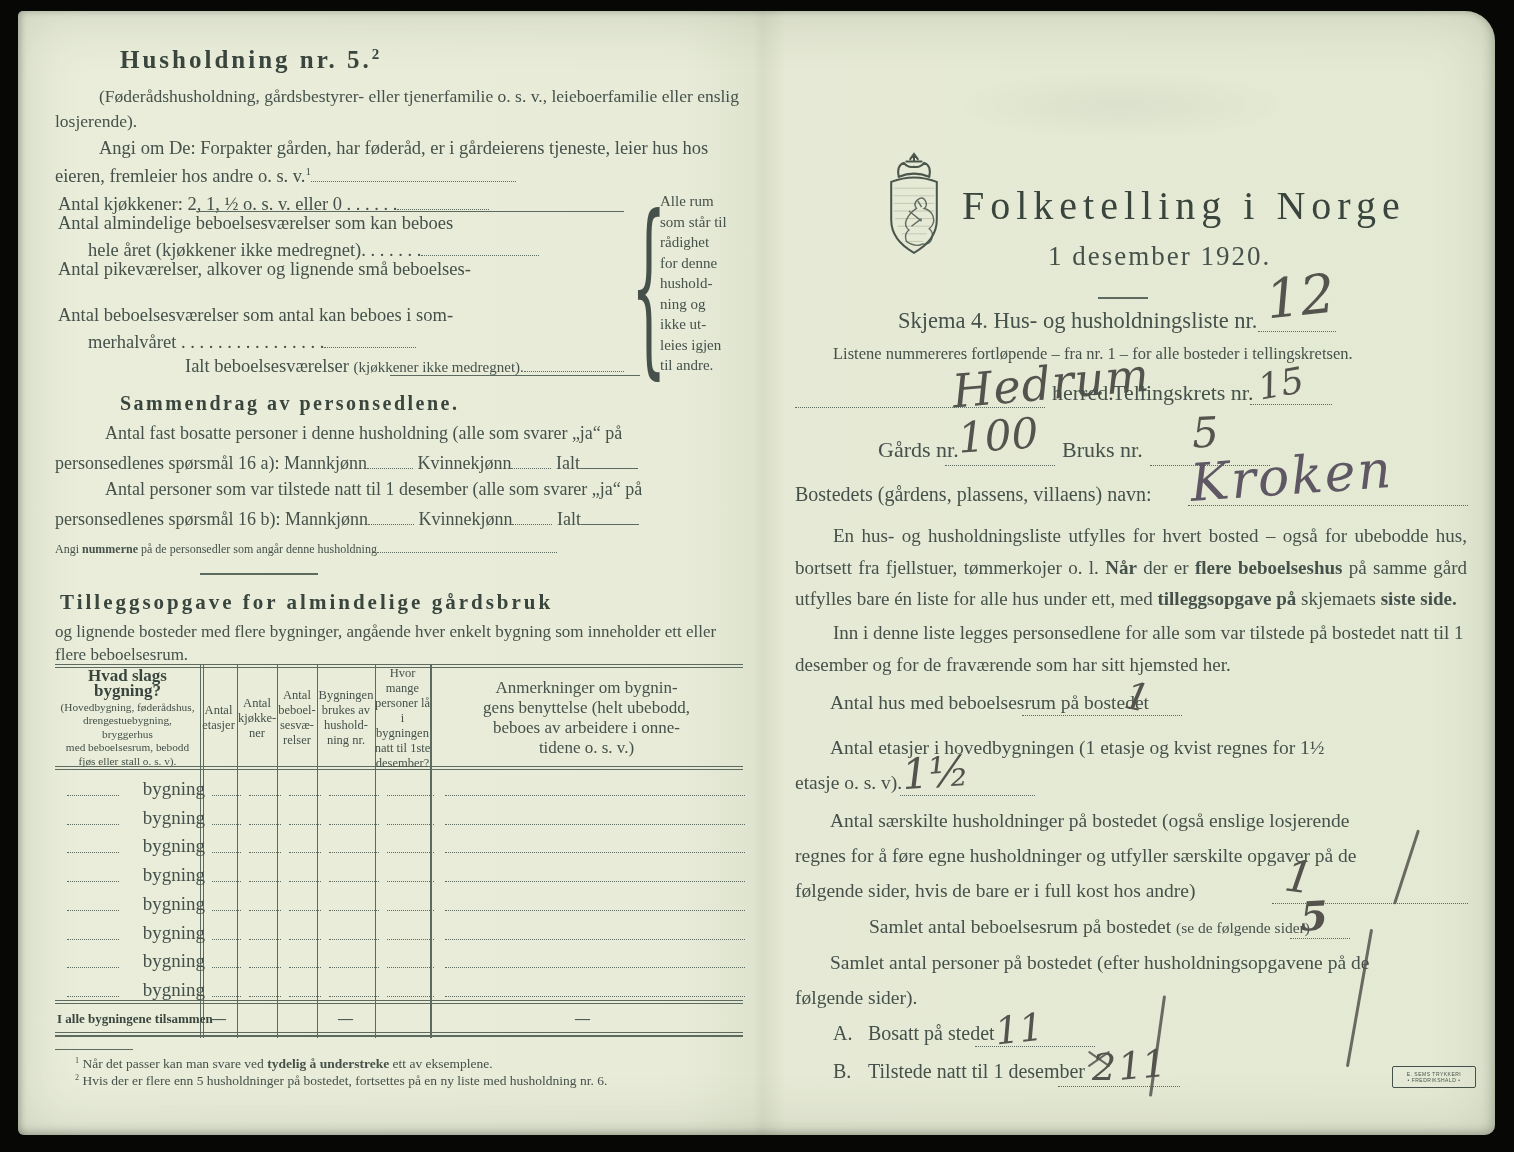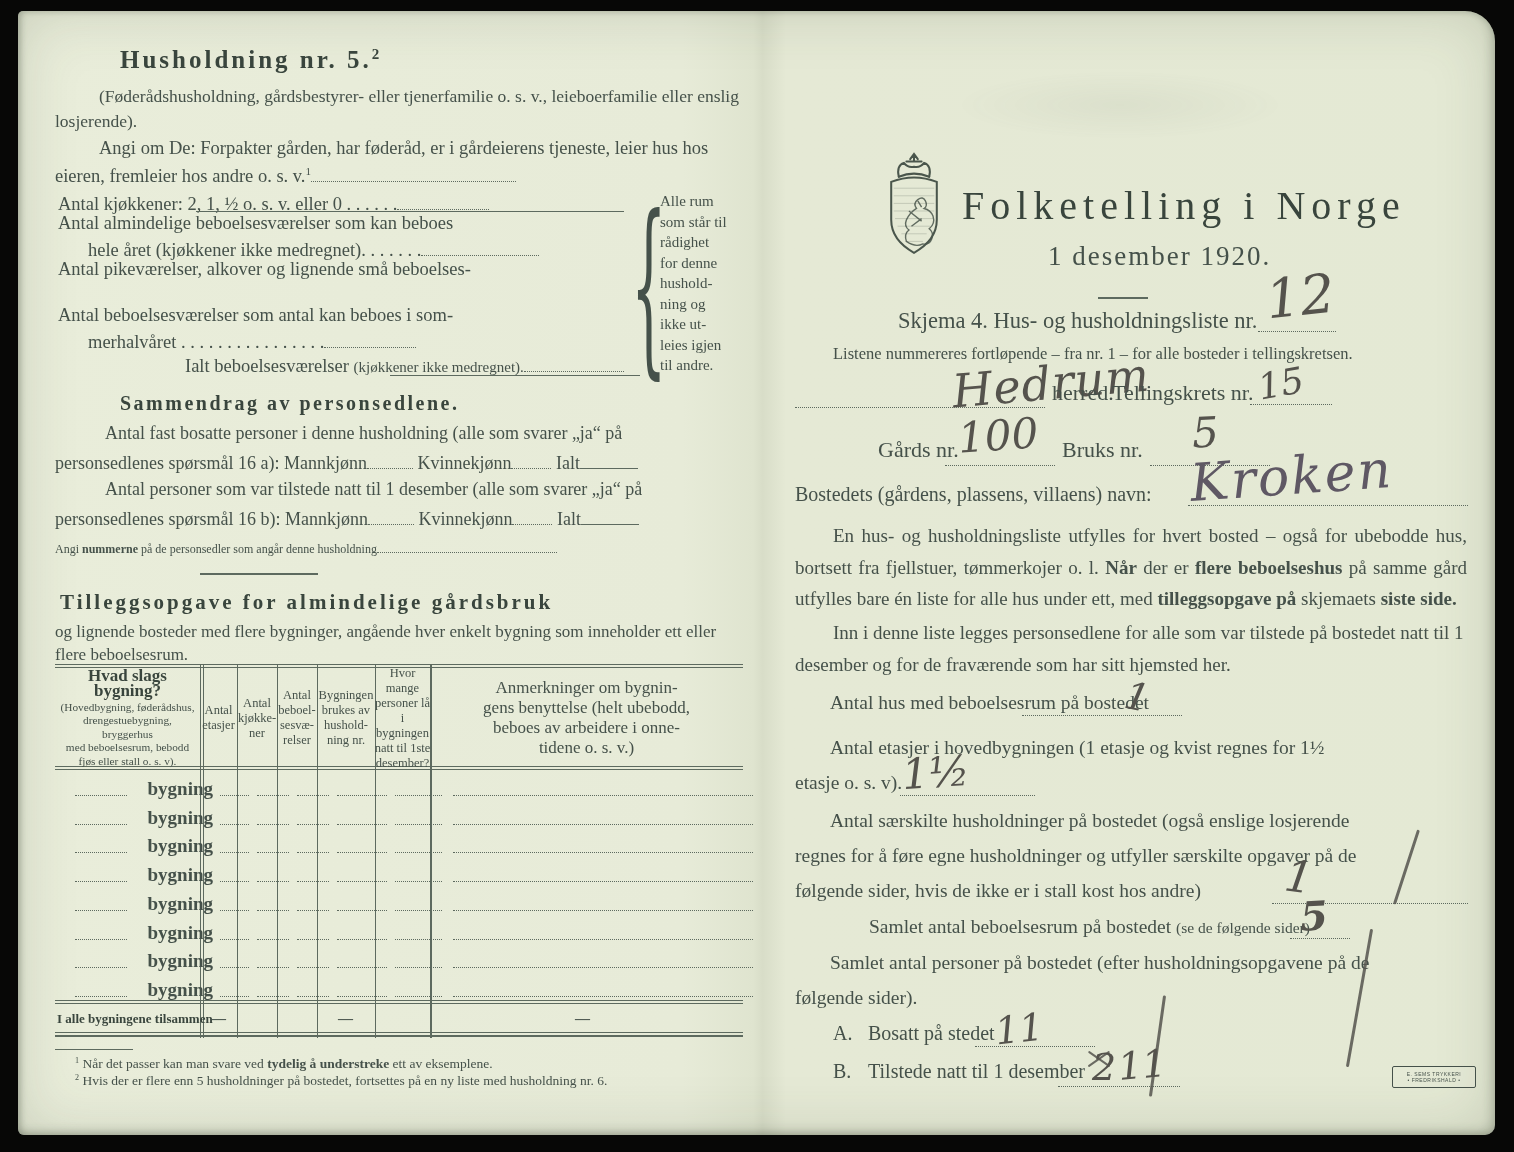--- a/index.html
+++ b/index.html
@@ -31,21 +31,21 @@
   .lead-s{display:inline-block;border-bottom:1.4px solid var(--line);height:1em;vertical-align:baseline;}
   .dot-u{position:absolute;border-bottom:1.7px dotted var(--line);height:0;}
   .rule{position:absolute;background:var(--line);}
   .hw{position:absolute;font-family:"DejaVu Serif",serif;font-style:italic;color:var(--pencil);
       white-space:nowrap;line-height:1;}
   .stroke{position:absolute;background:var(--pencil);border-radius:3px;opacity:.85;}
   
   #tbl{position:absolute;left:55px;top:664px;width:688px;height:374px;font-family:"Liberation Serif",serif;}
   #tbl .hcell{position:absolute;top:6px;height:96px;display:flex;align-items:center;justify-content:center;
               text-align:center;font-size:12.5px;line-height:15px;color:var(--ink);}
-  .trow{position:absolute;left:16px;width:688px;height:28.75px;font-weight:bold;}
+  .trow{position:absolute;left:8px;width:688px;height:28.75px;}
   .trow .dl{position:absolute;bottom:3px;border-bottom:1.5px dotted var(--line);height:0;}
   .trow .word{position:absolute;left:58px;width:84px;text-align:right;bottom:-1px;font-size:19px;color:var(--ink);}
   .vl{position:absolute;top:0;height:374px;width:1px;background:var(--line);}
   .hr2{position:absolute;left:0;width:688px;height:1.4px;background:var(--line);}
   .dash{position:absolute;font-weight:bold;font-size:15px;color:var(--ink);}
   .brace{position:absolute;font-family:"DejaVu Serif",serif;color:var(--ink);
          font-size:62px;transform:scale(.9,3.05);transform-origin:top left;line-height:1;}
   .smallcaps-stamp{position:absolute;border:1.2px solid var(--ink);border-radius:2px;
          display:flex;flex-direction:column;align-items:center;justify-content:center;
          font-family:"Liberation Sans",sans-serif;font-size:5px;line-height:6px;letter-spacing:.5px;
@@ -289,21 +289,21 @@
   <div class="dot-u" style="left:1022px;top:715px;width:160px;"></div>
   <div class="hw" style="left:1125px;top:678px;font-size:38px;transform:rotate(12deg);">1</div>
 
   <div class="t" style="left:830px;top:737px;font-size:19.5px;">Antal etasjer i hovedbygningen (1 etasje og kvist regnes for 1½</div>
   <div class="t" style="left:795px;top:772px;font-size:19.5px;">etasje o. s. v).</div>
   <div class="dot-u" style="left:900px;top:795px;width:135px;"></div>
   <div class="hw" style="left:902px;top:752px;font-size:42px;transform:rotate(-4deg);">1½</div>
 
   <div class="t" style="left:830px;top:810px;font-size:19.5px;">Antal særskilte husholdninger på bostedet (også enslige losjerende</div>
   <div class="t" style="left:795px;top:845px;font-size:19.5px;">regnes for å føre egne husholdninger og utfyller særskilte opgaver på de</div>
-  <div class="t" style="left:795px;top:880px;font-size:19.5px;">følgende sider, hvis de ikke er i stall kost hos andre)</div>
+  <div class="t" style="left:795px;top:880px;font-size:19.5px;">følgende sider, hvis de bare er i full kost hos andre)</div>
   <div class="dot-u" style="left:1272px;top:903px;width:196px;"></div>
   <div class="hw" style="left:1285px;top:855px;font-size:44px;transform:rotate(8deg);">1</div>
   <div class="stroke" style="left:1405px;top:828px;width:2.6px;height:78px;transform:rotate(18deg);"></div>
 
   <div class="t" style="left:830px;top:916px;font-size:19.5px;margin-left:39px;"><span>Samlet antal beboelsesrum på bostedet </span><span style="font-size:15.5px;">(se de følgende sider)</span></div>
   <div class="dot-u" style="left:1290px;top:938px;width:60px;"></div>
   <div class="hw" style="left:1300px;top:896px;font-size:40px;transform:rotate(-3deg);font-weight:bold;">5</div>
 
   <div class="t" style="left:830px;top:952px;font-size:19.5px;">Samlet antal personer på bostedet (efter husholdningsopgavene på de</div>
   <div class="t" style="left:795px;top:987px;font-size:19.5px;">følgende sider).</div>

